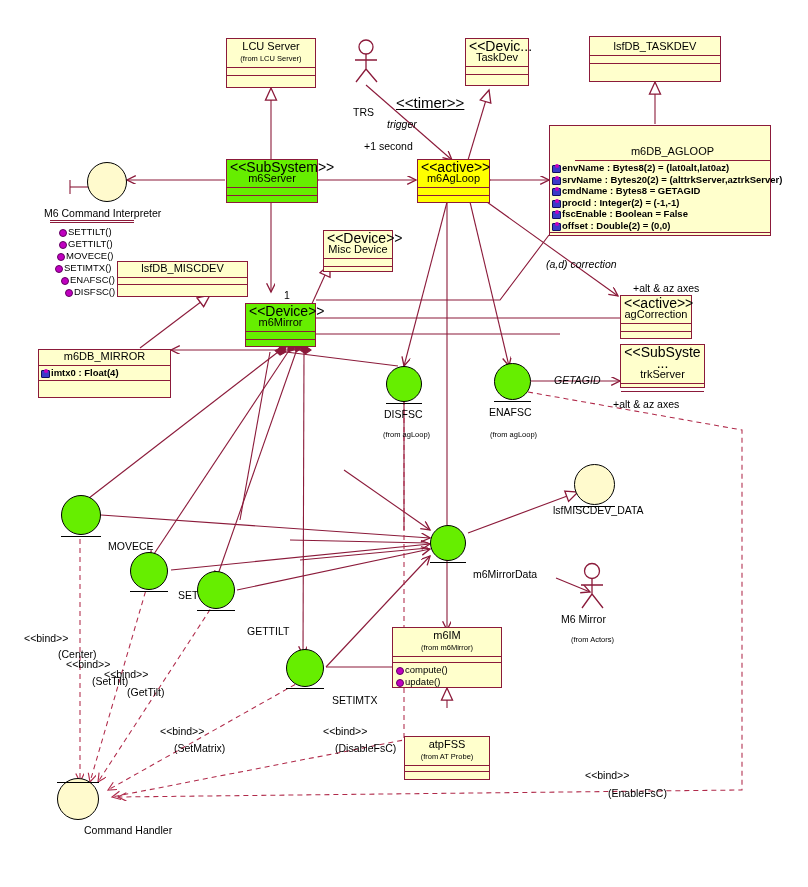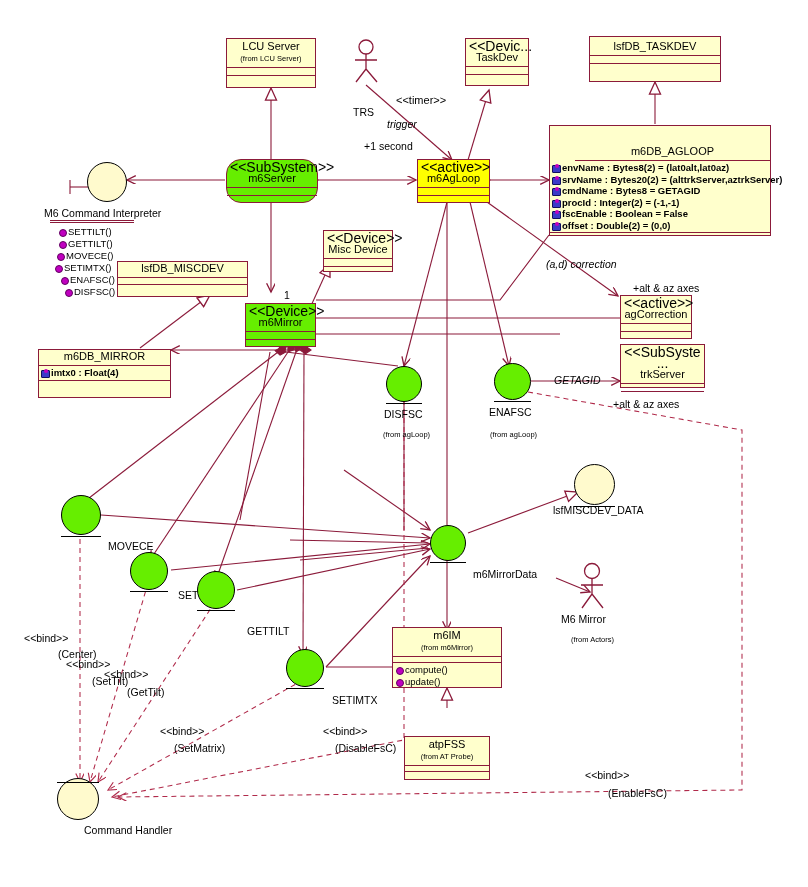--- a/index.html
+++ b/index.html
@@ -61,21 +61,21 @@
   .roleLabel{
     position:absolute;font-size:10.5px;color:#000;white-space:nowrap;
   }
   .roleFrom{position:absolute;font-size:7.5px;color:#000;white-space:nowrap;}
   .underline{position:absolute;border-bottom:1px solid #000;}
 
   
   .txt{position:absolute;font-size:10.5px;color:#000;white-space:nowrap;}
   .txt.tiny{font-size:7.5px;}
   .txt.ital{font-style:italic;}
-  .txt.stereo{font-size:11px;}
+  .txt.stereo{font-size:15px;text-decoration:underline;}
 
   
   .oplist{position:absolute;font-size:9.5px;line-height:12px;color:#000;}
   .oplist .topline{border-top:1px solid #8B1A3A;width:84px;height:0;margin-bottom:1px;}
   .oplist .topline2{border-top:1px solid #8B1A3A;width:84px;height:0;margin-bottom:3px;}
 
   
   .actor{position:absolute;}
   .actorName{position:absolute;font-size:10.5px;white-space:nowrap;}
 </style>
@@ -198,21 +198,21 @@
   </div>
 
   <div class="clsbox" style="left:589px;top:36px;width:132px;height:46px;">
     <div class="hdr" style="padding-top:4px;">
       <span class="cname">lsfDB_TASKDEV</span>
     </div>
     <div class="sep"></div>
     <div class="tail"></div>
   </div>
 
-  <div class="clsbox green" style="left:226px;top:159px;width:92px;height:44px;border-radius:15px;">
+  <div class="clsbox green" style="left:226px;top:159px;width:92px;height:44px;">
     <div class="hdr">
       <span class="stereo">&lt;&lt;SubSystem&gt;&gt;</span>
       <span class="cname">m6Server</span>
     </div>
     <div class="sep"></div>
     <div class="tail"></div>
   </div>
 
   <div class="clsbox yellow" style="left:417px;top:159px;width:73px;height:44px;">
     <div class="hdr">

